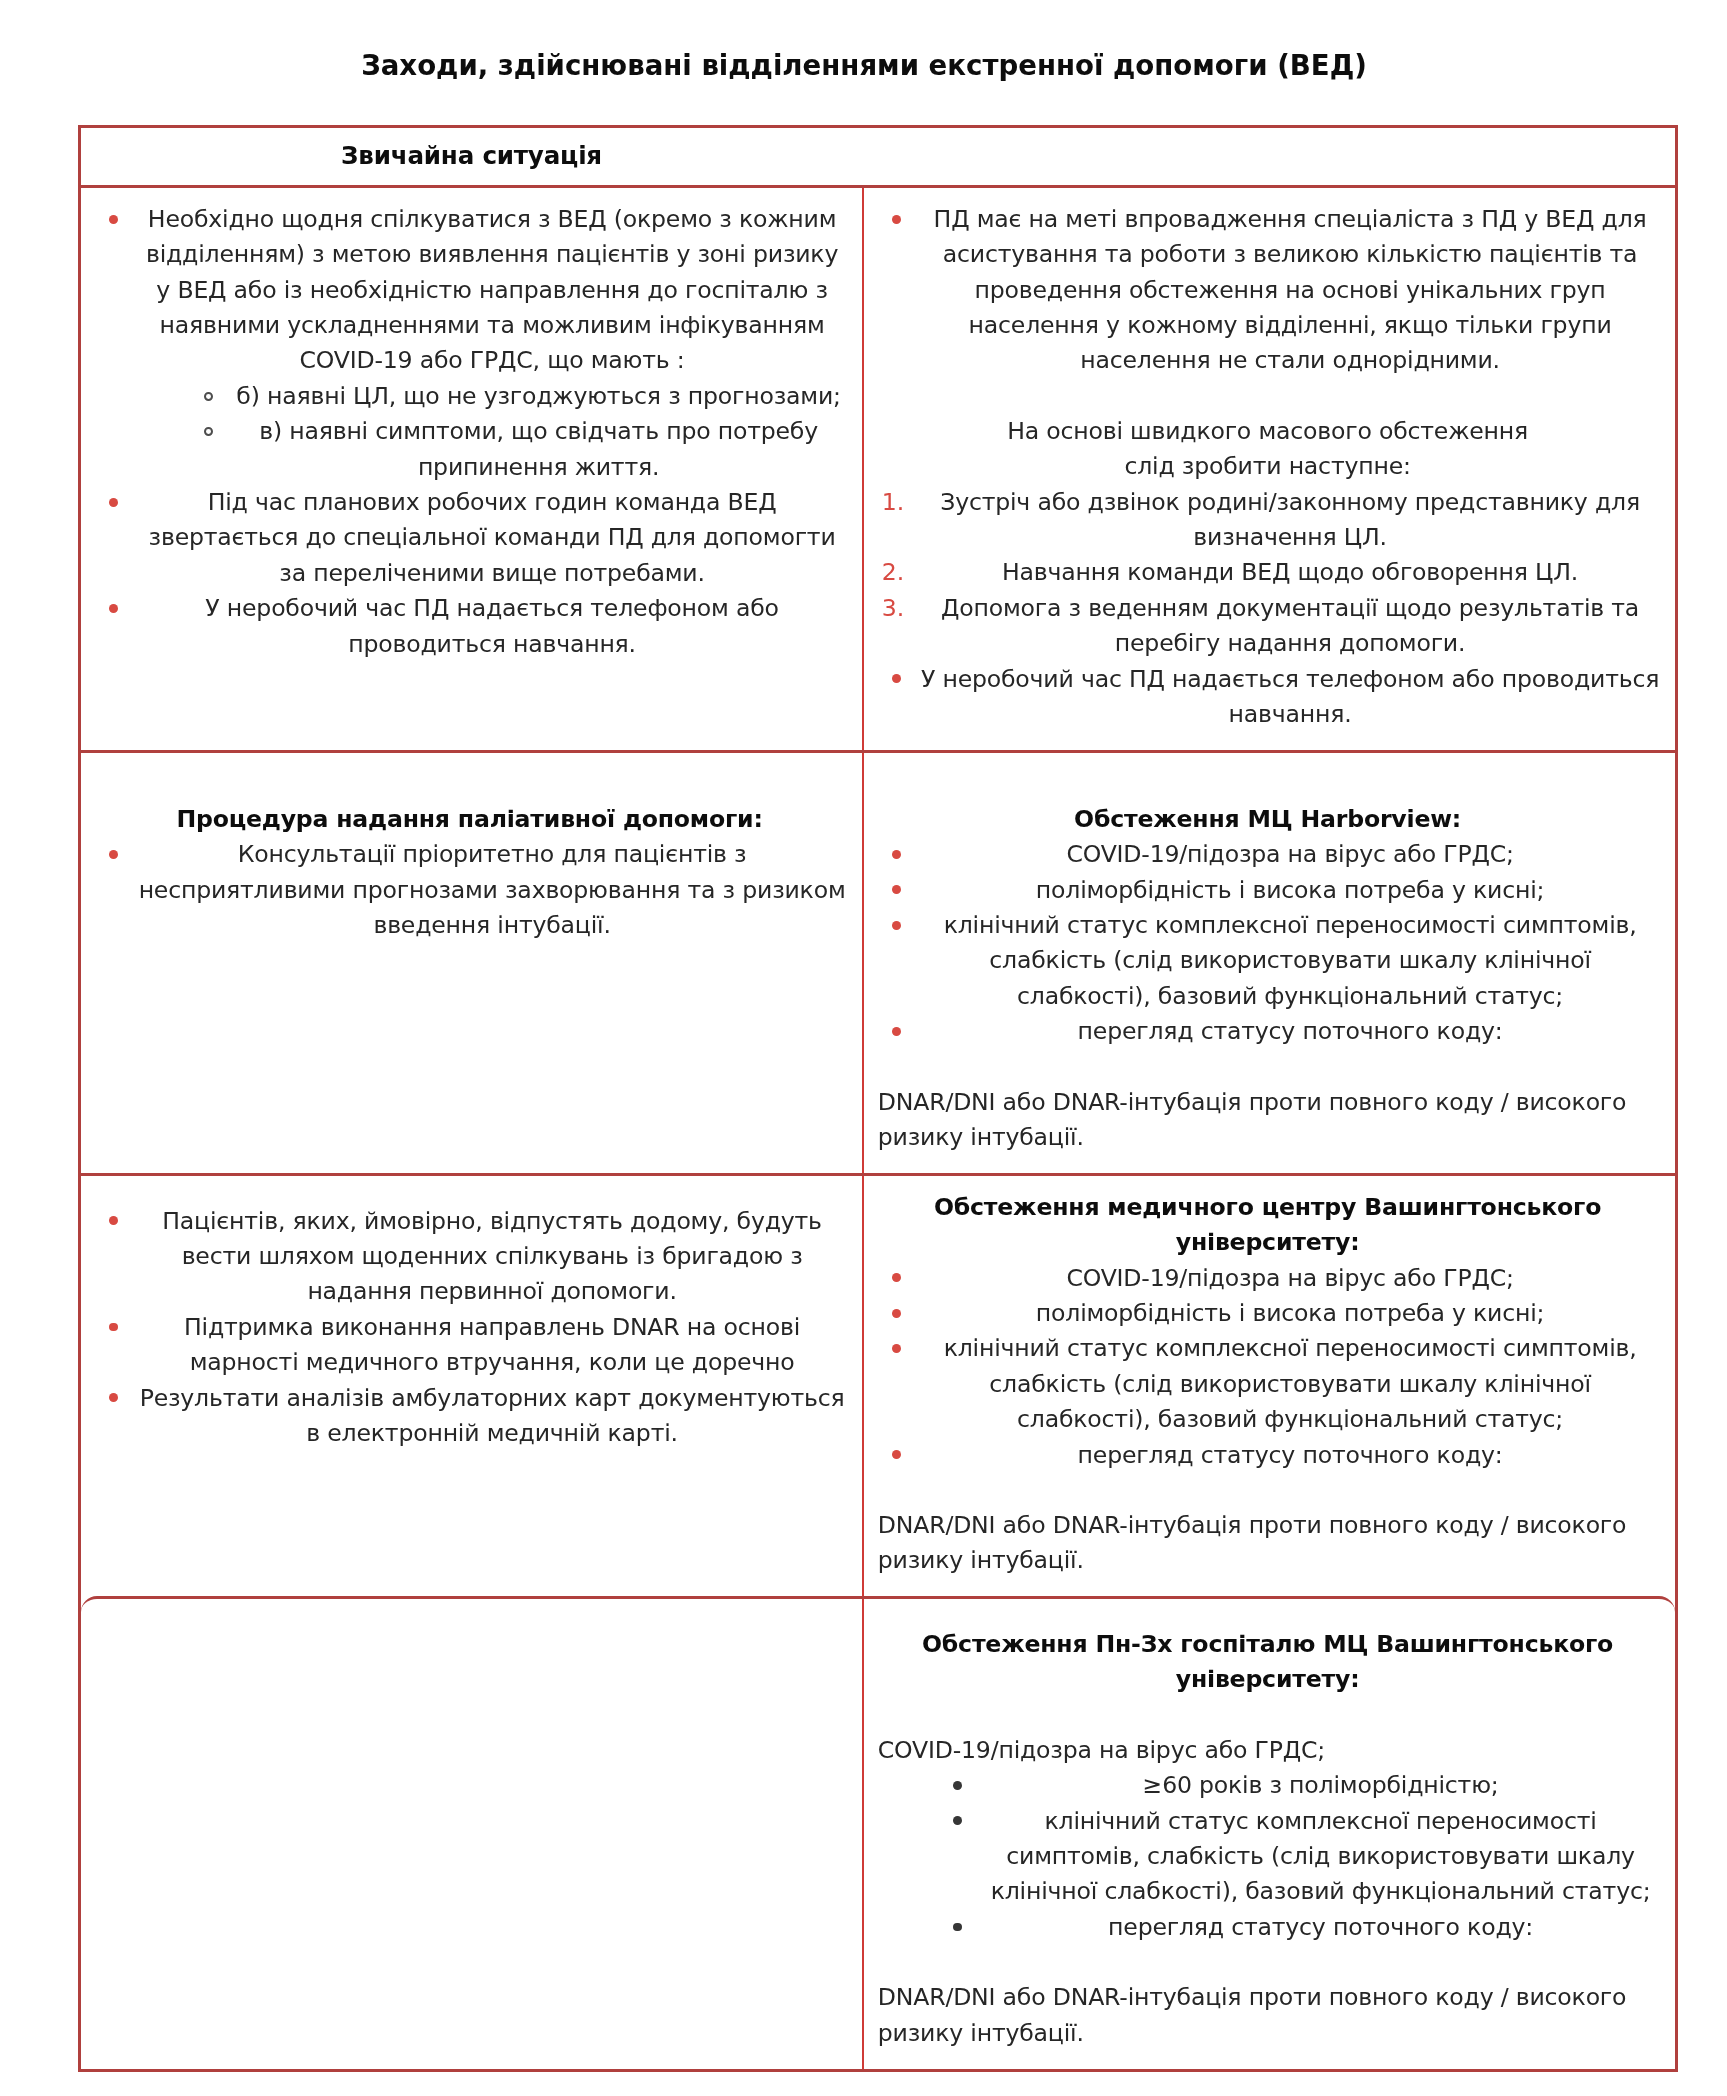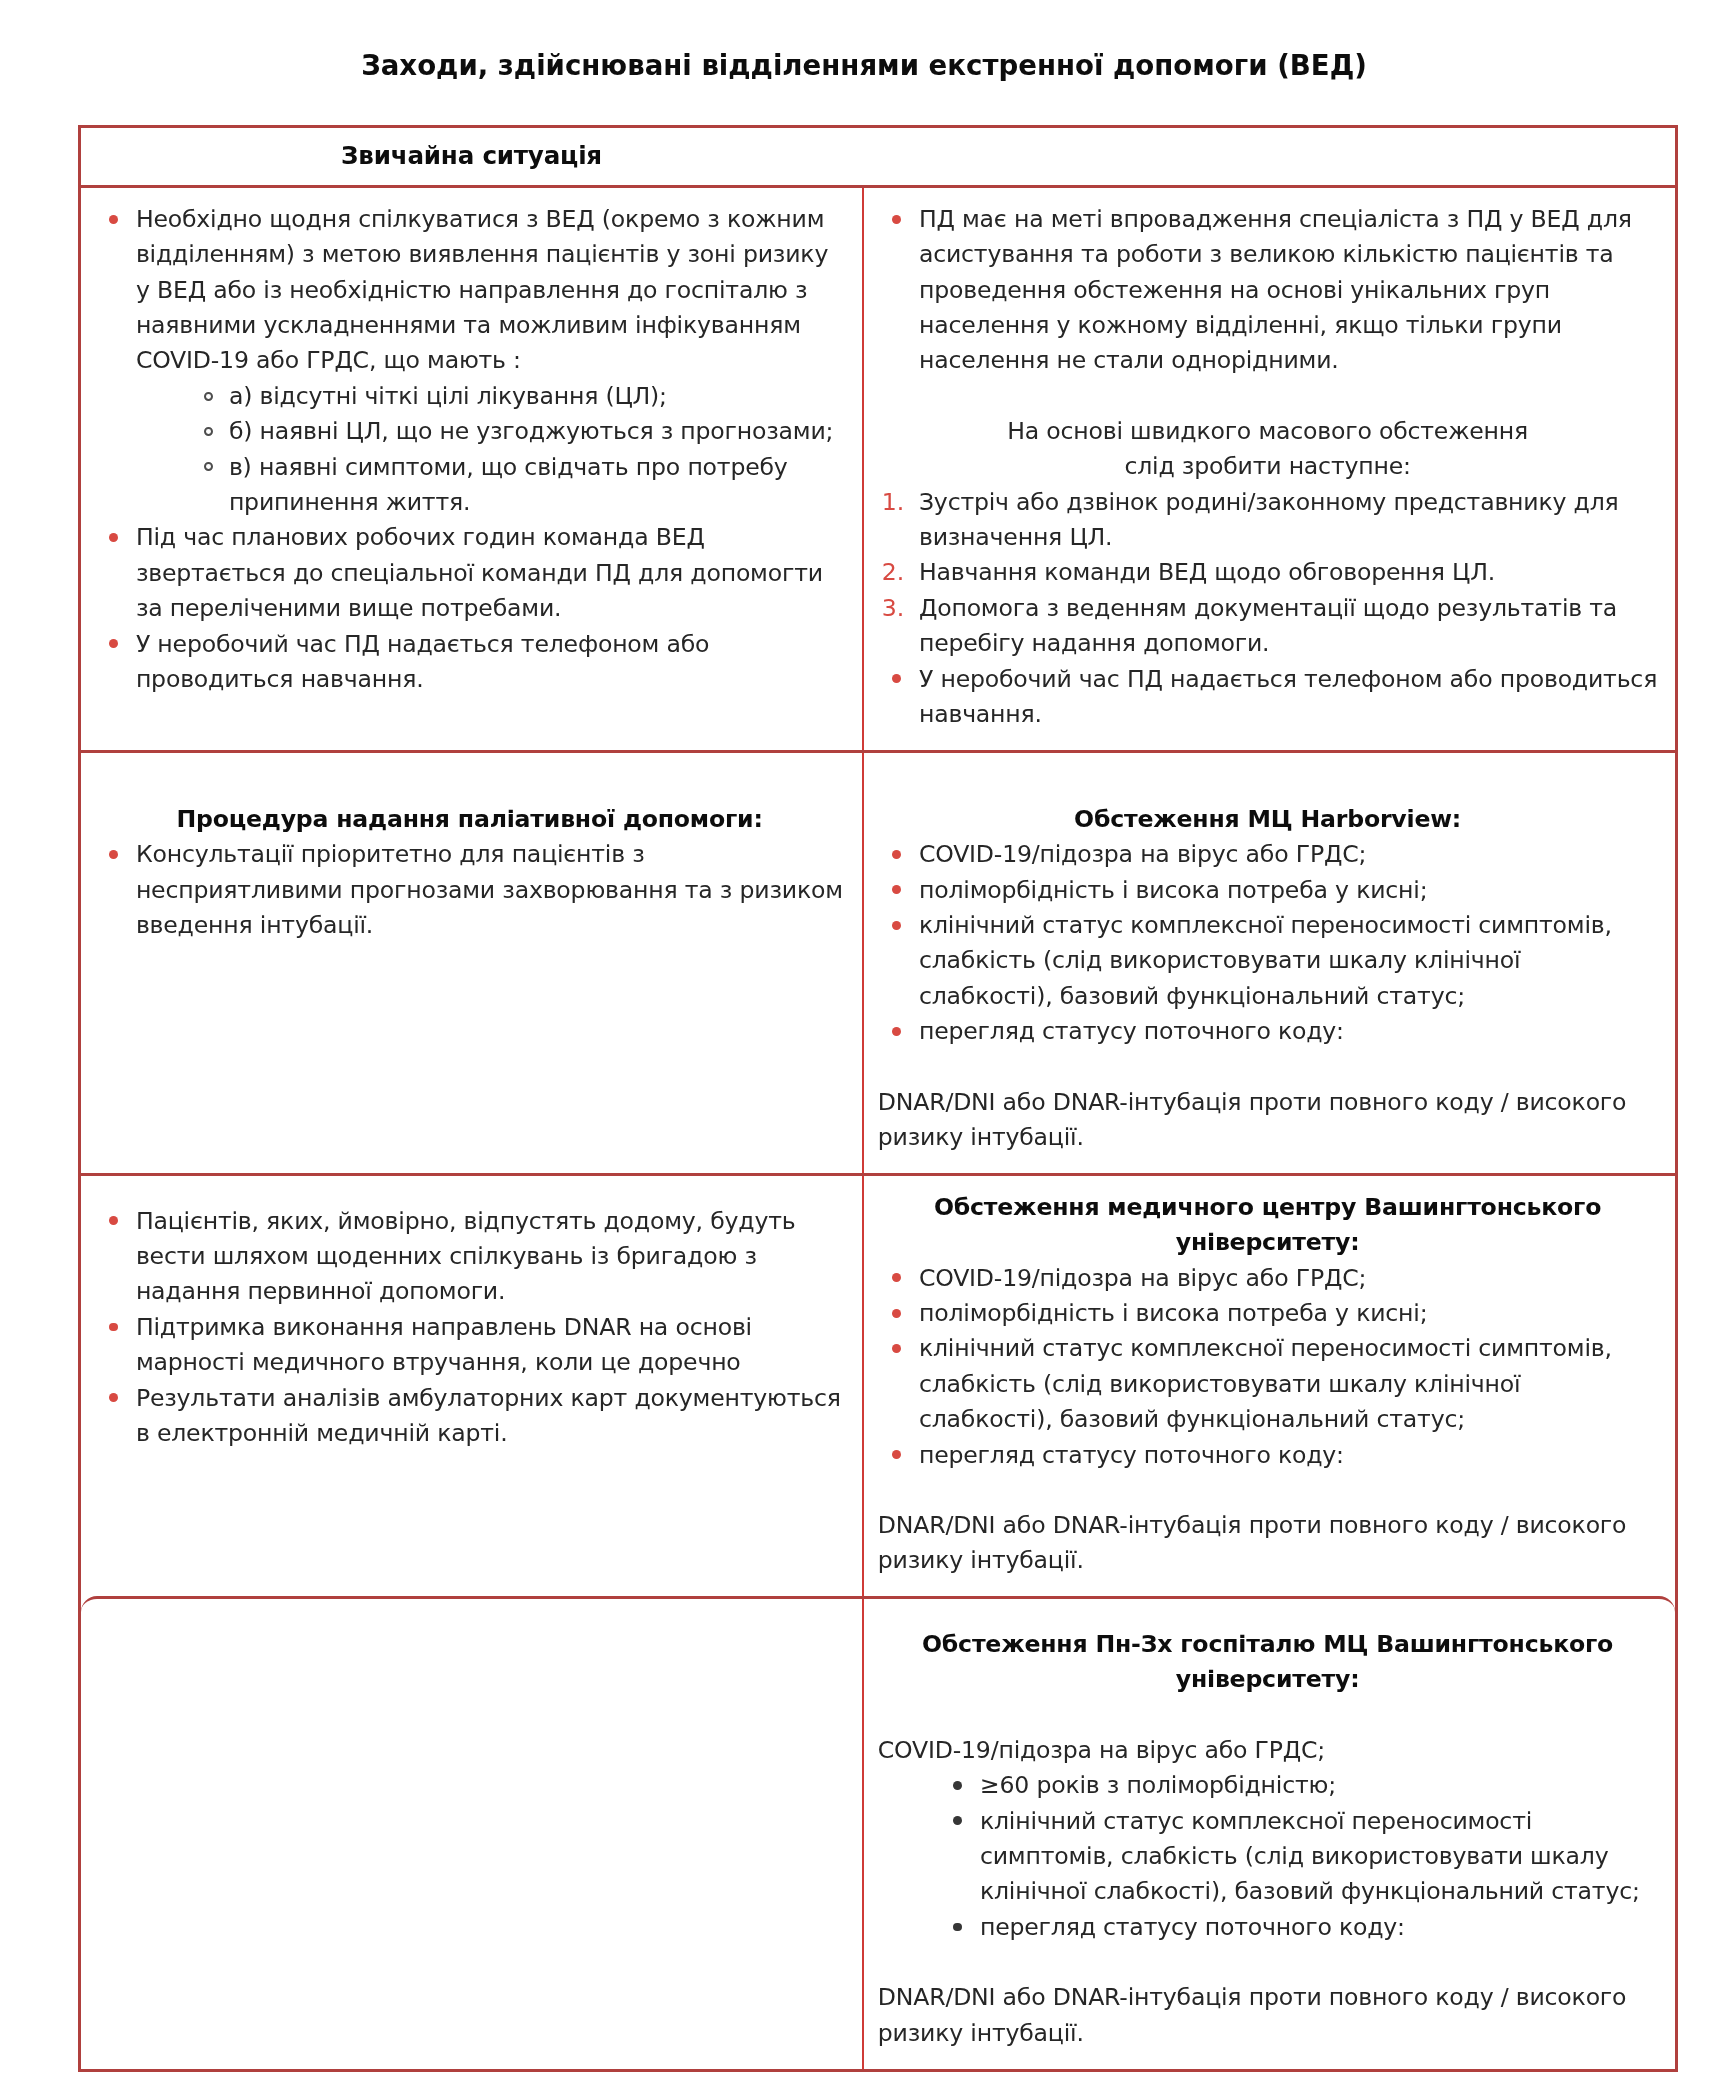--- a/index.html
+++ b/index.html
@@ -28,21 +28,21 @@
   .r4{min-height:398px;border-radius:16px;}
   .li{display:flex;align-items:flex-start;}
   .mk{flex:0 0 45px;display:flex;justify-content:center;padding-top:12.8px;}
   .dot{width:8.9px;height:8.9px;border-radius:50%;background:#d84a42;}
   .dot.dark{background:#363636;}
   .ring{width:8.9px;height:8.9px;border-radius:50%;border:2px solid #4d4d4d;background:transparent;box-sizing:border-box;}
   .sub{margin-left:97px;}
   .sub .mk{flex:0 0 41px;}
   .ind{margin-left:61px;}
   .num{flex:0 0 45px;color:#d84a42;padding-left:7.9px;box-sizing:border-box;}
-  .tx{flex:1 1 auto;}
+  .tx{flex:1 1 auto;text-align:center;}
   .gap{height:35px;}
   .gap-sm{height:13.8px;}
   .chead{text-align:center;font-weight:bold;color:#0d0d0d;margin:0;}
   .cpara{margin:0;padding-left:3.9px;}
   .ctr{text-align:center;margin:0;}
 </style>
 </head>
 <body>
 
 <h1 class="title">Заходи, здійснювані відділеннями екстренної допомоги (ВЕД)</h1>
@@ -59,26 +59,20 @@
         <span class="mk">
             <span class="dot"></span>
           </span>
         <span class="tx">Необхідно щодня спілкуватися з ВЕД (окремо з кожним відділенням) з метою виявлення пацієнтів у зоні ризику у ВЕД або із необхідністю направлення до госпіталю з наявними ускладненнями та можливим інфікуванням COVID-19 або ГРДС, що мають :</span>
       </div>
       <div class="sub">
         <div class="li">
           <span class="mk">
               <span class="ring"></span>
             </span>
-          <span class="tx">а) відсутні чіткі цілі лікування (ЦЛ);</span>
-        </div>
-        <div class="li">
-          <span class="mk">
-              <span class="ring"></span>
-            </span>
           <span class="tx">б) наявні ЦЛ, що не узгоджуються з прогнозами;</span>
         </div>
         <div class="li">
           <span class="mk">
               <span class="ring"></span>
             </span>
           <span class="tx">в) наявні симптоми, що свідчать про потребу припинення життя.</span>
         </div>
       </div>
       <div class="li">

